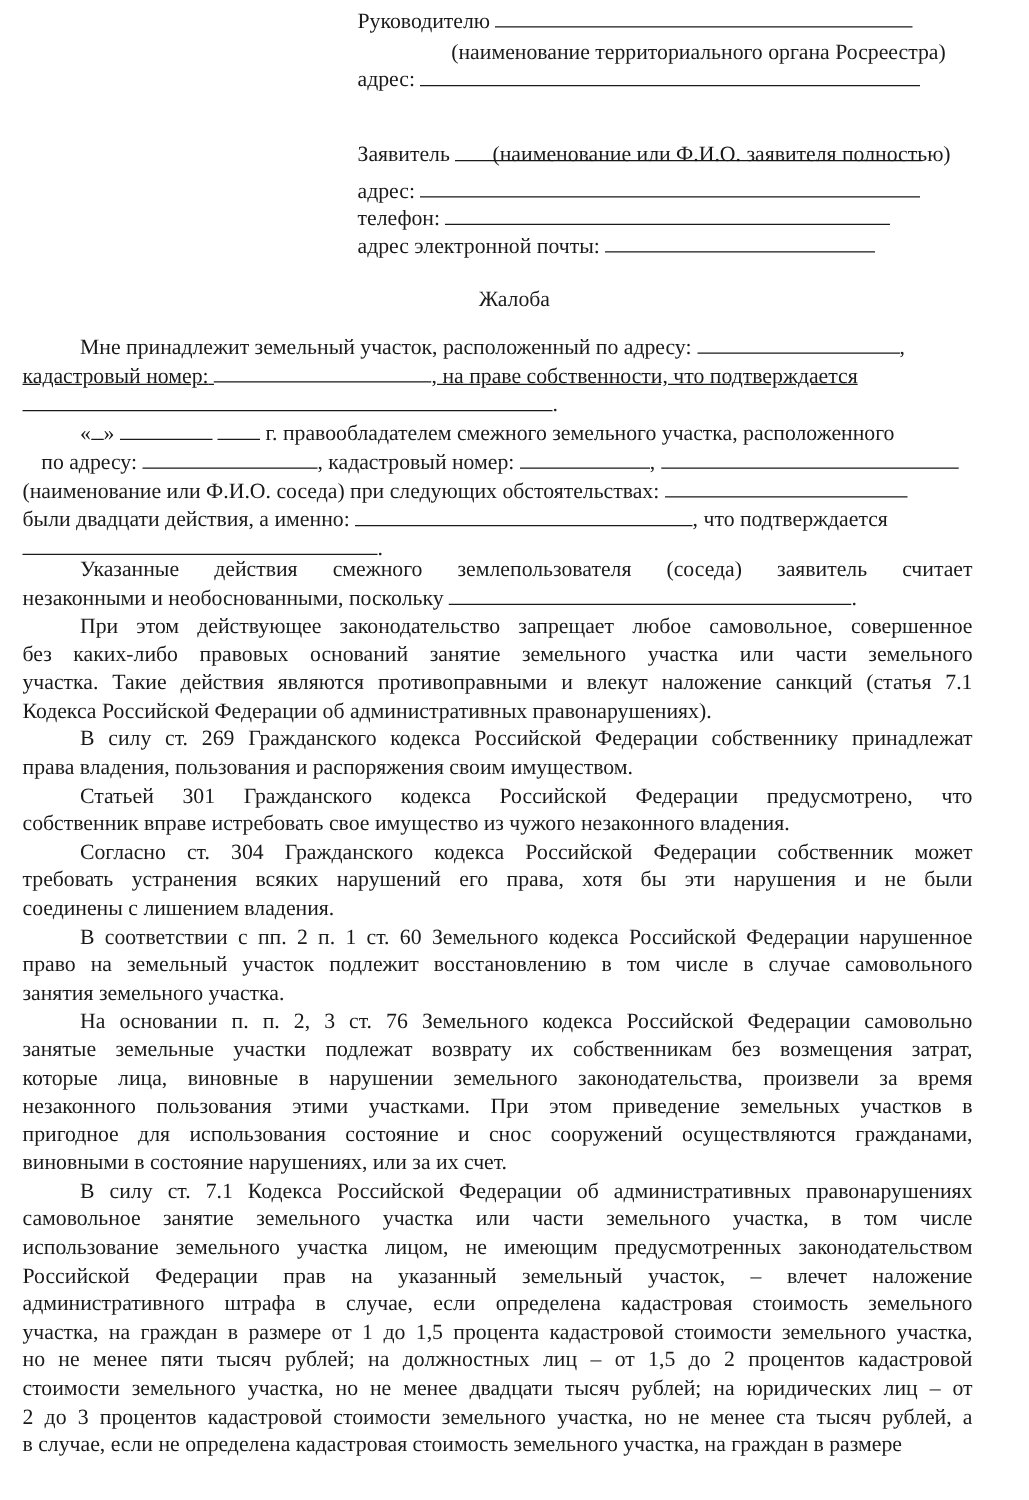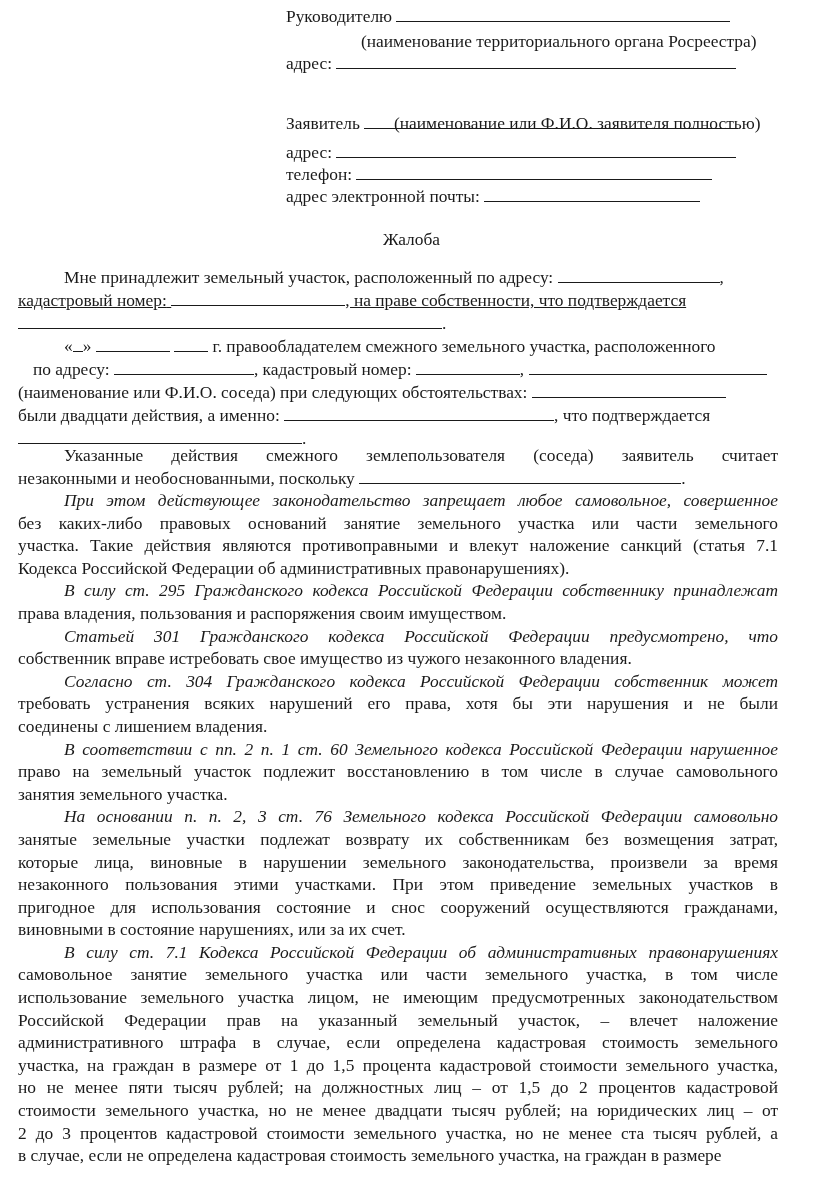--- a/index.html
+++ b/index.html
@@ -4,21 +4,21 @@
 <style>
   html, body { margin:0; padding:0; background:#ffffff; }
   body { width:823px; height:1200px; overflow:hidden; position:relative;
          font-family:"Liberation Serif", serif; color:#1a1a1a; font-size:17.4px; }
   .ln { position:absolute; white-space:nowrap; line-height:22px; }
   .u { display:inline-block; border-bottom:1px solid #1a1a1a; height:14px; vertical-align:baseline; }
   .just { position:absolute; left:18px; width:760px; line-height:22.6px; text-align:justify; }
   .just .row { display:block; text-align:justify; text-align-last:justify; height:22.6px; white-space:nowrap; overflow:visible; }
   .just .row.last { text-align-last:left; }
   .ind { text-indent:46px; }
-  .row.ind { padding-left:46px; text-indent:0;font-style:italic; }
+  .row.ind { padding-left:46px; text-indent:0; }
 </style>
 </head>
 <body>
 
 <div>
   <div class="ln" style="left:286px; top:5px;">
     <span>Руководителю</span>
     <span class="u" style="width:334px;"></span>
   </div>
   <div class="ln" style="left:361px; top:30px;">(наименование территориального органа Росреестра)</div>
@@ -99,21 +99,21 @@
 </div>
 
 <div class="just" style="top:489px;" id="legal-body">
     <div>
       <span class="row ind">При этом действующее законодательство запрещает любое самовольное, совершенное</span>
       <span class="row">без каких-либо правовых оснований занятие земельного участка или части земельного</span>
       <span class="row">участка. Такие действия являются противоправными и влекут наложение санкций (статья 7.1</span>
       <span class="row last">Кодекса Российской Федерации об административных правонарушениях).</span>
     </div>
     <div>
-      <span class="row ind">В силу ст. 295 Гражданского кодекса Российской Федерации собственнику принадлежат</span>
+      <span class="row ind">В силу ст. 269 Гражданского кодекса Российской Федерации собственнику принадлежат</span>
       <span class="row last">права владения, пользования и распоряжения своим имуществом.</span>
     </div>
     <div>
       <span class="row ind">Статьей 301 Гражданского кодекса Российской Федерации предусмотрено, что</span>
       <span class="row last">собственник вправе истребовать свое имущество из чужого незаконного владения.</span>
     </div>
     <div>
       <span class="row ind">Согласно ст. 304 Гражданского кодекса Российской Федерации собственник может</span>
       <span class="row">требовать устранения всяких нарушений его права, хотя бы эти нарушения и не были</span>
       <span class="row last">соединены с лишением владения.</span>

